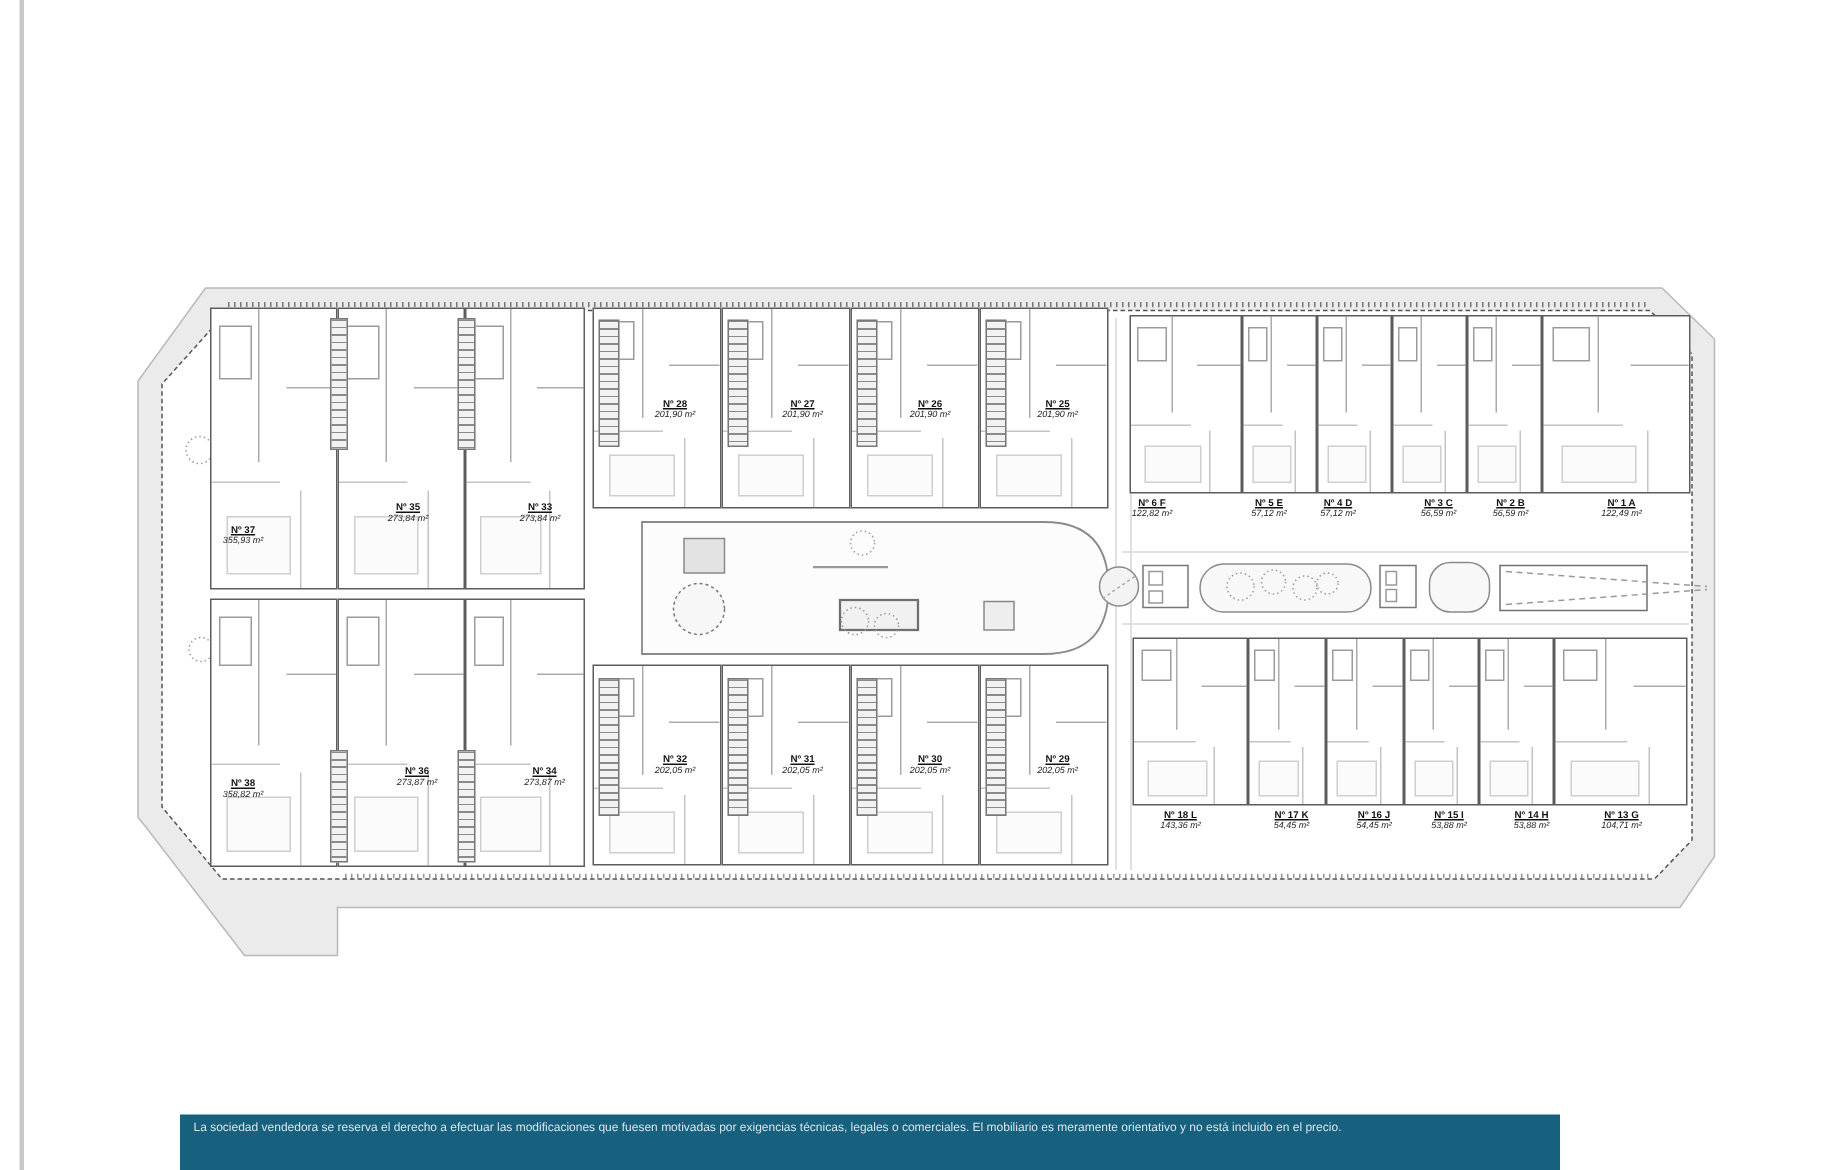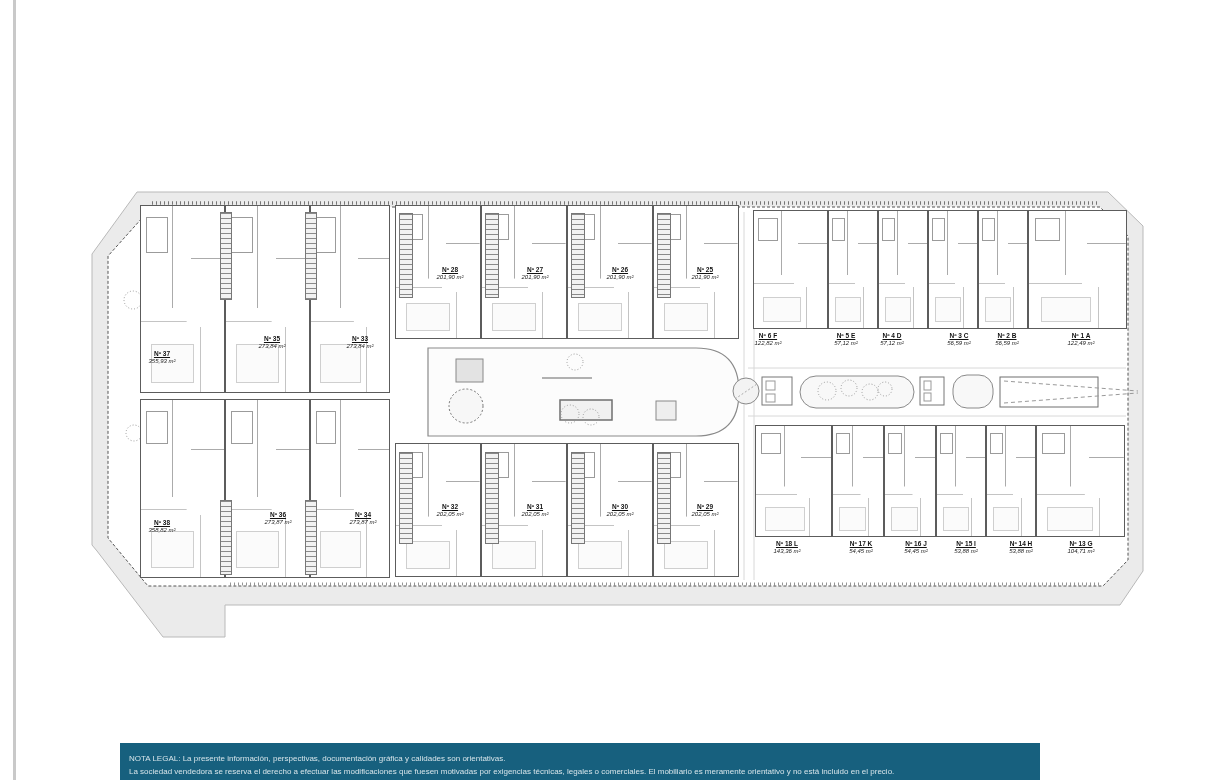--- a/index.html
+++ b/index.html
@@ -247,16 +247,15 @@
         <div class="unum">Nº 14 H</div>
         <div class="uarea">53,88 m²</div>
       </div>
     <div class="ulabel" style="left:1046px;top:540px;">
         <div class="unum">Nº 13 G</div>
         <div class="uarea">104,71 m²</div>
       </div>
   </div>
 
   <div class="legal-band">
-    <div class="legal-l1"><span>NOTA LEGAL:</span> <span>La presente información, perspectivas, documentación gráfica y calidades son orientativas.</span></div>
     <div class="legal-l2">La sociedad vendedora se reserva el derecho a efectuar las modificaciones que fuesen motivadas por exigencias técnicas, legales o comerciales. El mobiliario es meramente orientativo y no está incluido en el precio.</div>
   </div>
 </div>
 
 </body></html>

